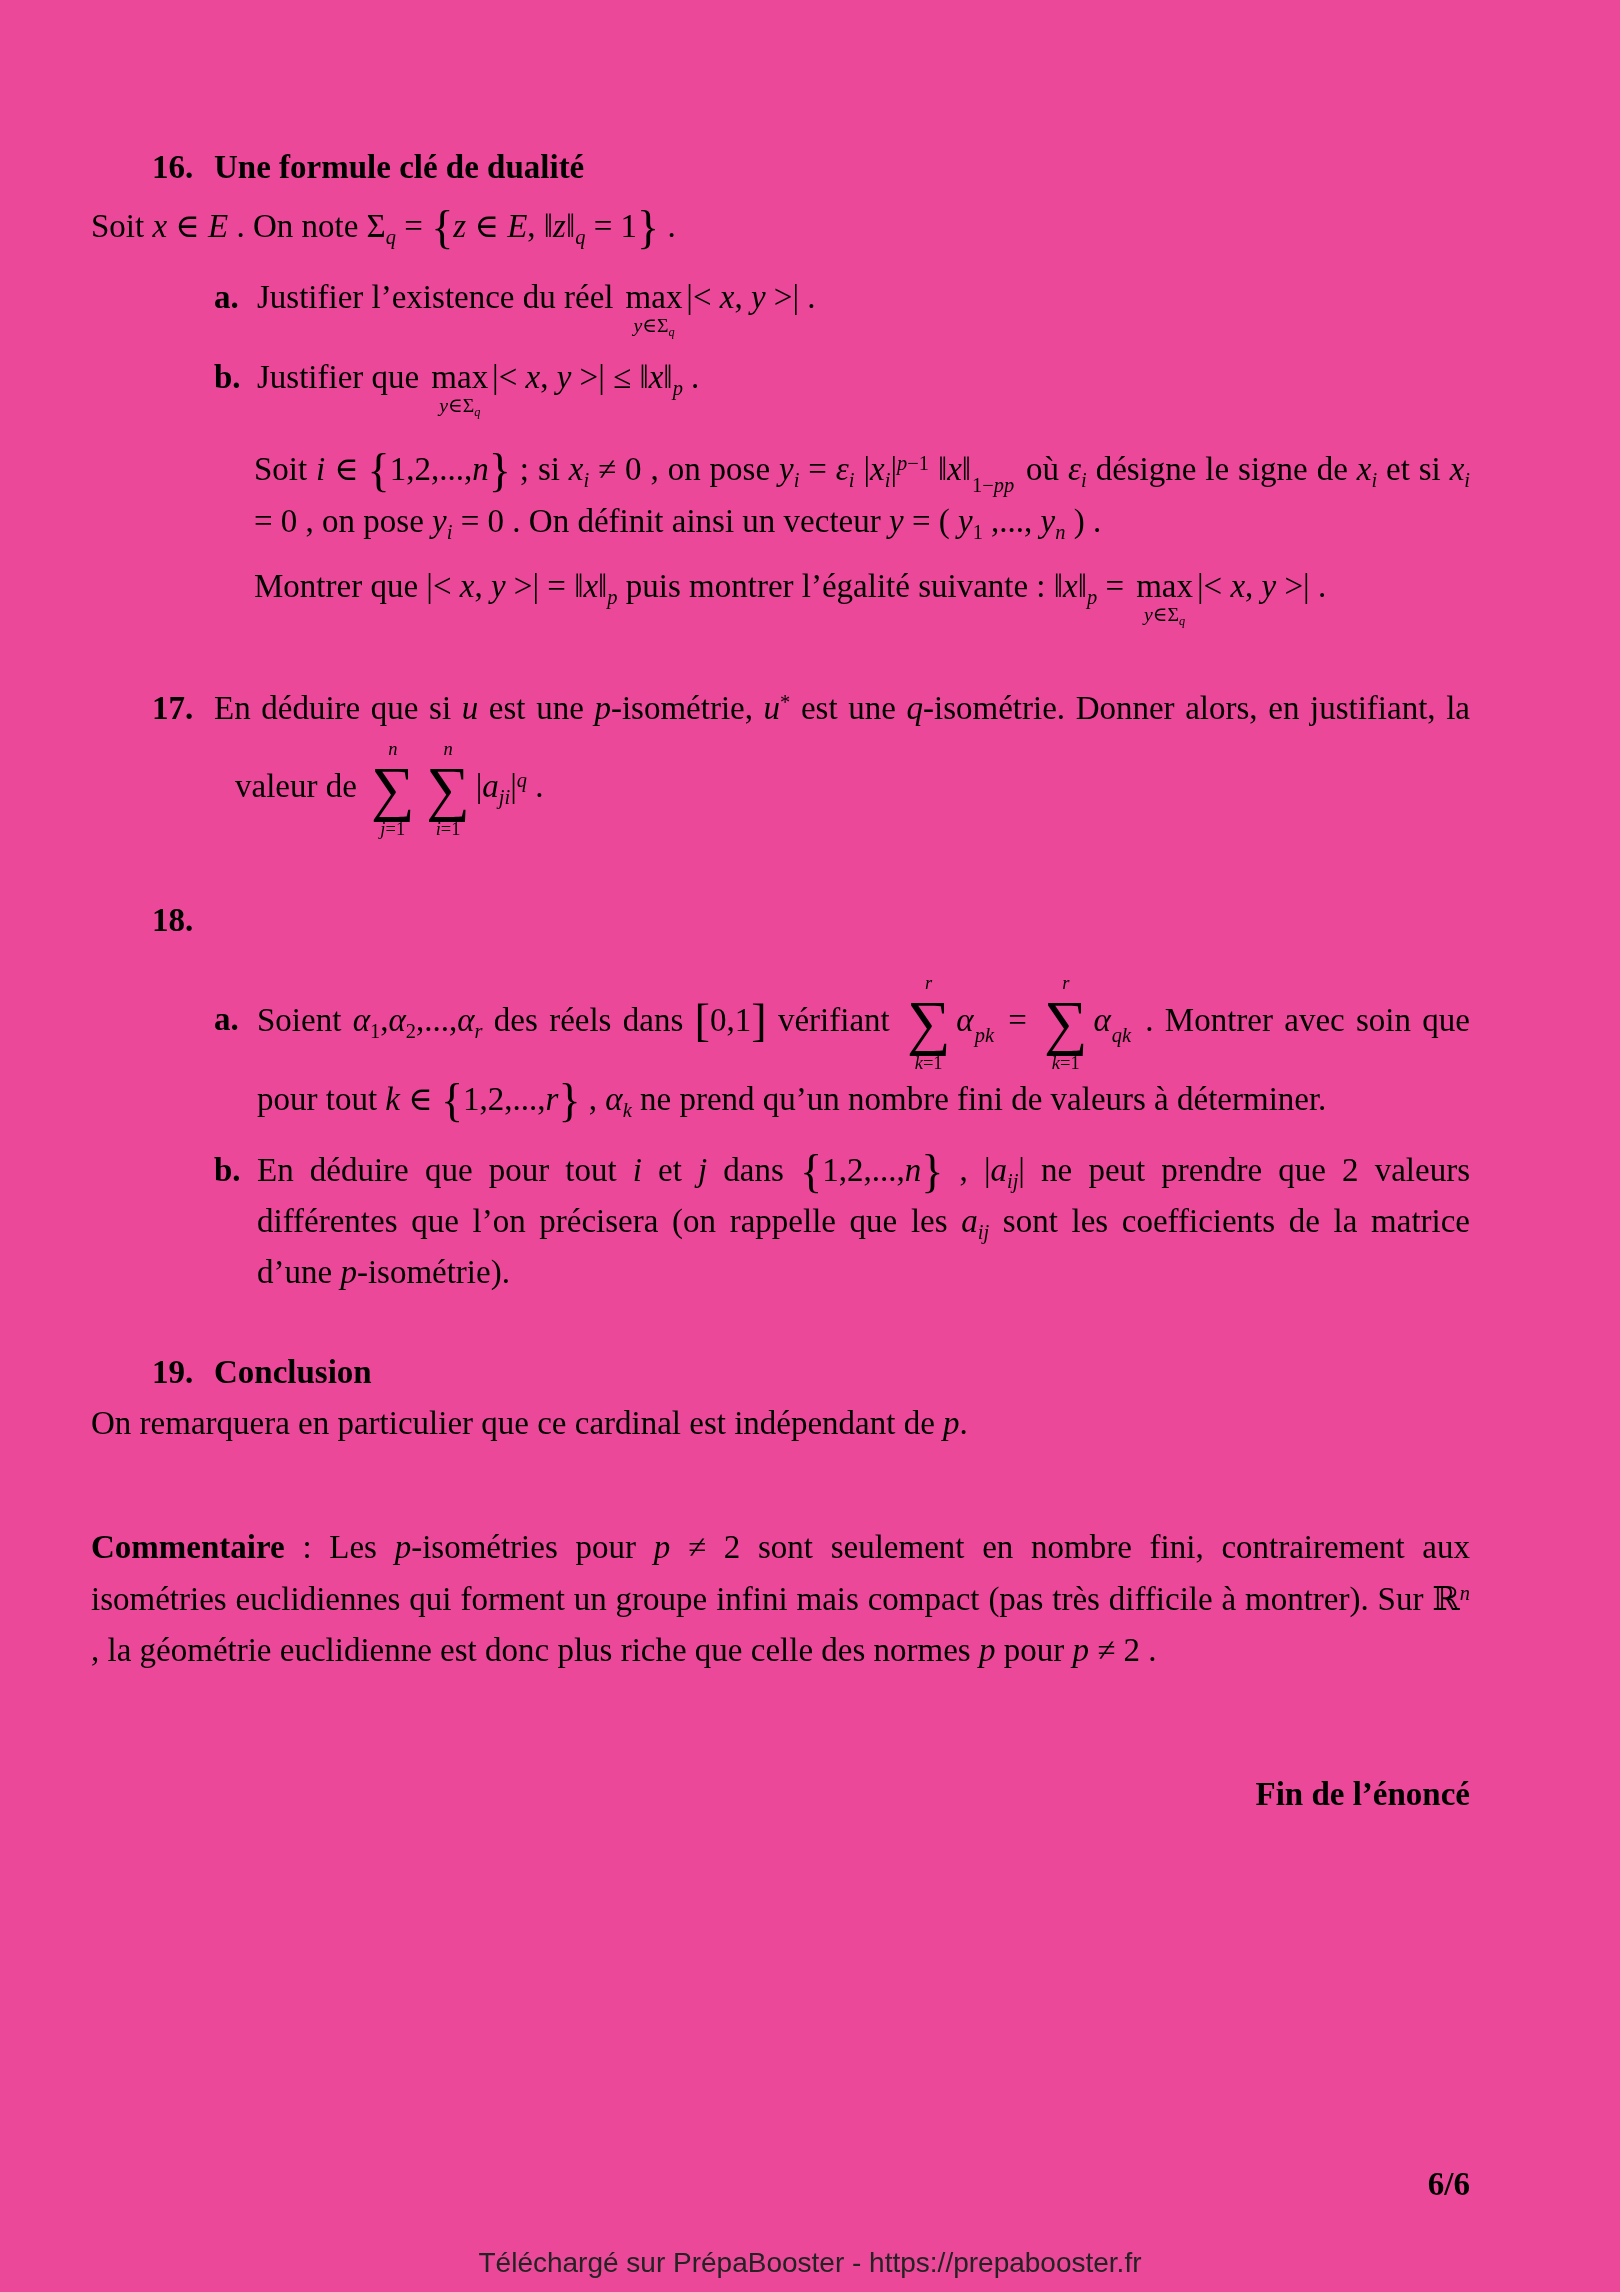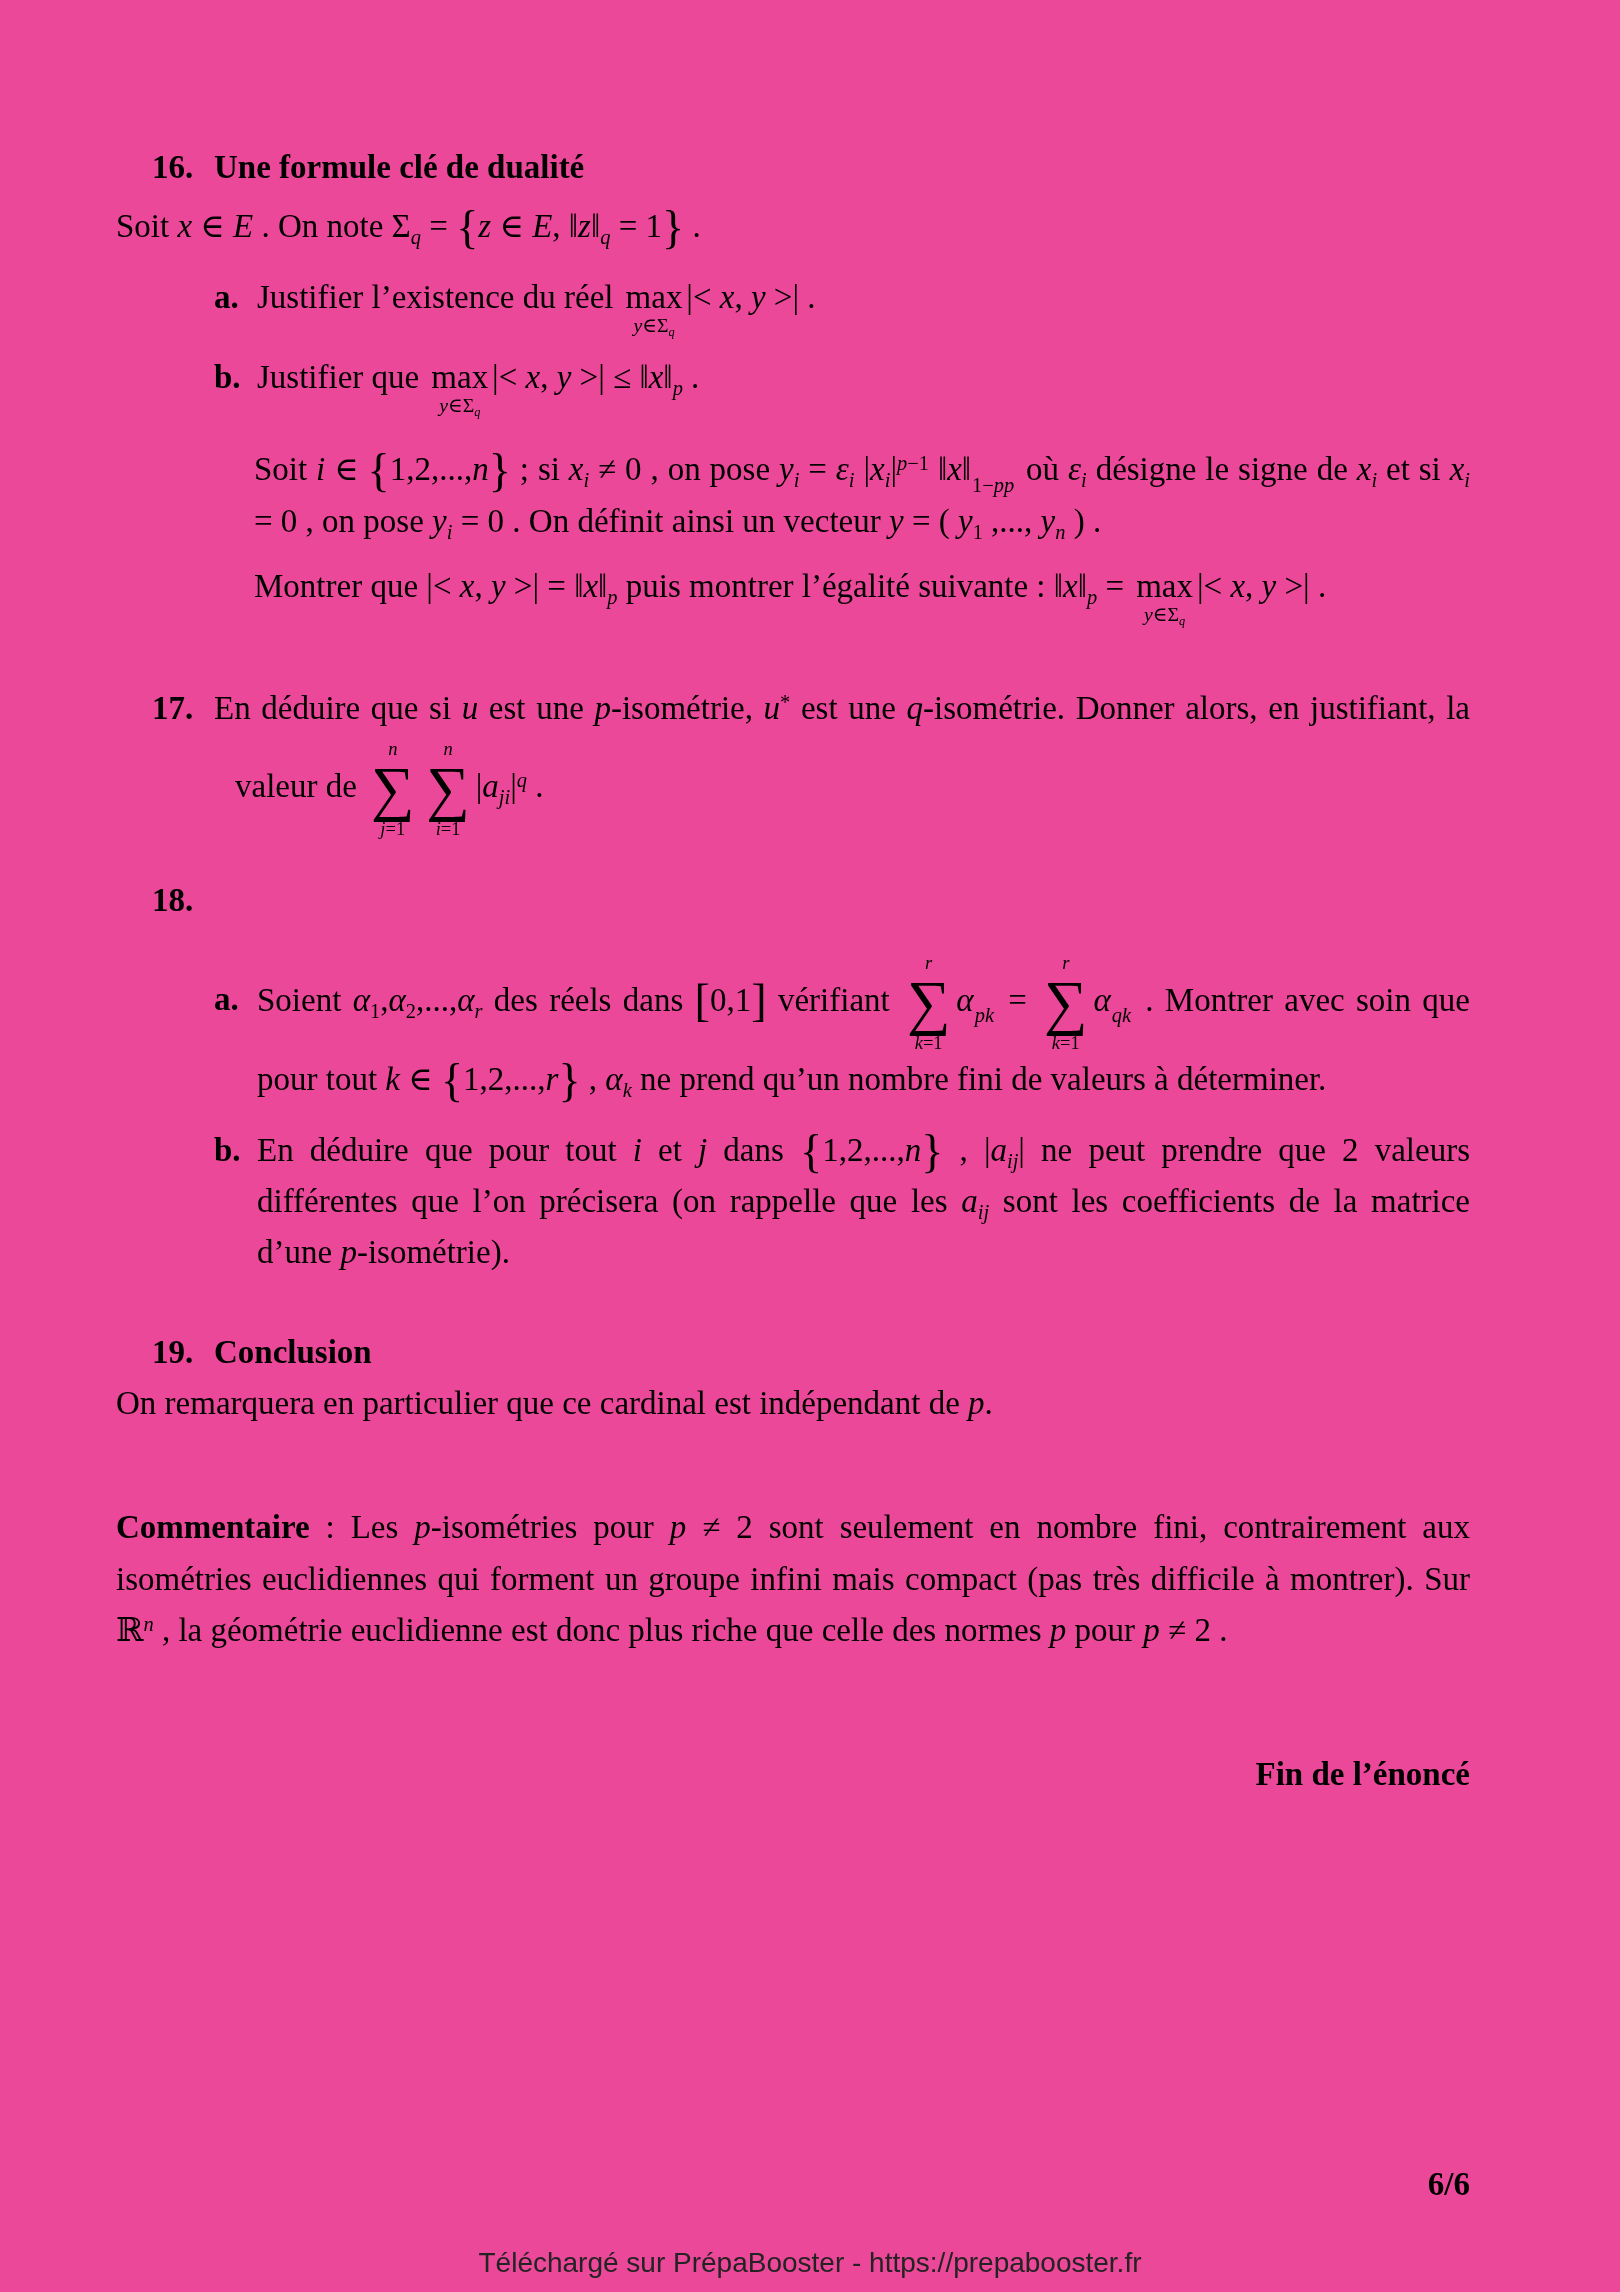--- a/index.html
+++ b/index.html
@@ -12,21 +12,21 @@
     overflow:hidden;
   }
   .doc{position:absolute;top:0;left:0;right:0;padding:142px 150px 0 0;}
   .block{line-height:1.55;}
   .row{display:flex;align-items:baseline;}
   .marker{font-weight:700;flex:none;}
   .i0{padding-left:152px;}
   .i0 > .marker{width:62px;}
   .i1{padding-left:214px;}
   .i1 > .marker{width:43px;}
-  .t0{padding-left:116px;}
+  .t0{padding-left:91px;}
   .t2{padding-left:254px;}
   .t17{padding-left:235px;}
   .content{flex:1;min-width:0;}
   .bold{font-weight:700;}
   .justify, .justify .content{text-align:justify;}
   .jlast .content{text-align:justify;text-align-last:justify;}
   i{font-style:italic;}
   b{font-weight:700;font-style:normal;}
   sub,sup{font-size:0.62em;line-height:0;}
   sub{vertical-align:-0.35em;}
@@ -39,21 +39,21 @@
   .sum{display:inline-flex;flex-direction:column;align-items:center;line-height:1;vertical-align:middle;margin:0 5.9px;}
   .sum-top,.sum-bot{font-size:0.56em;line-height:1.2;}
   .sum-glyph{font-size:1.85em;line-height:0.95;}
   .mt-intro{margin-top:7.8px;}
   .mt-a16{margin-top:19.6px;}
   .mt-b16{margin-top:15.7px;}
   .mt-p16a{margin-top:27.4px;}
   .mt-p16b{margin-top:13.7px;}
   .mt-q17{margin-top:57px;}
   .mt-sum17{margin-top:3.9px;}
-  .mt-q18{margin-top:35px;gap:40px;}
+  .mt-q18{margin-top:55px;gap:40px;}
   .mt-a18{margin-top:25.5px;}
   .mt-b18{margin-top:19.6px;}
   .mt-q19{margin-top:49px;}
   .mt-p19a{margin-top:5.9px;}
   .mt-p19b{margin-top:0px;}
   .mt-comment{margin-top:73px;}
   .fin{margin-top:93px;text-align:right;font-weight:700;}
   .pageno{position:absolute;right:150px;bottom:90px;font-weight:700;}
   .footer{
     position:absolute;left:0;right:0;bottom:13.7px;text-align:center;

